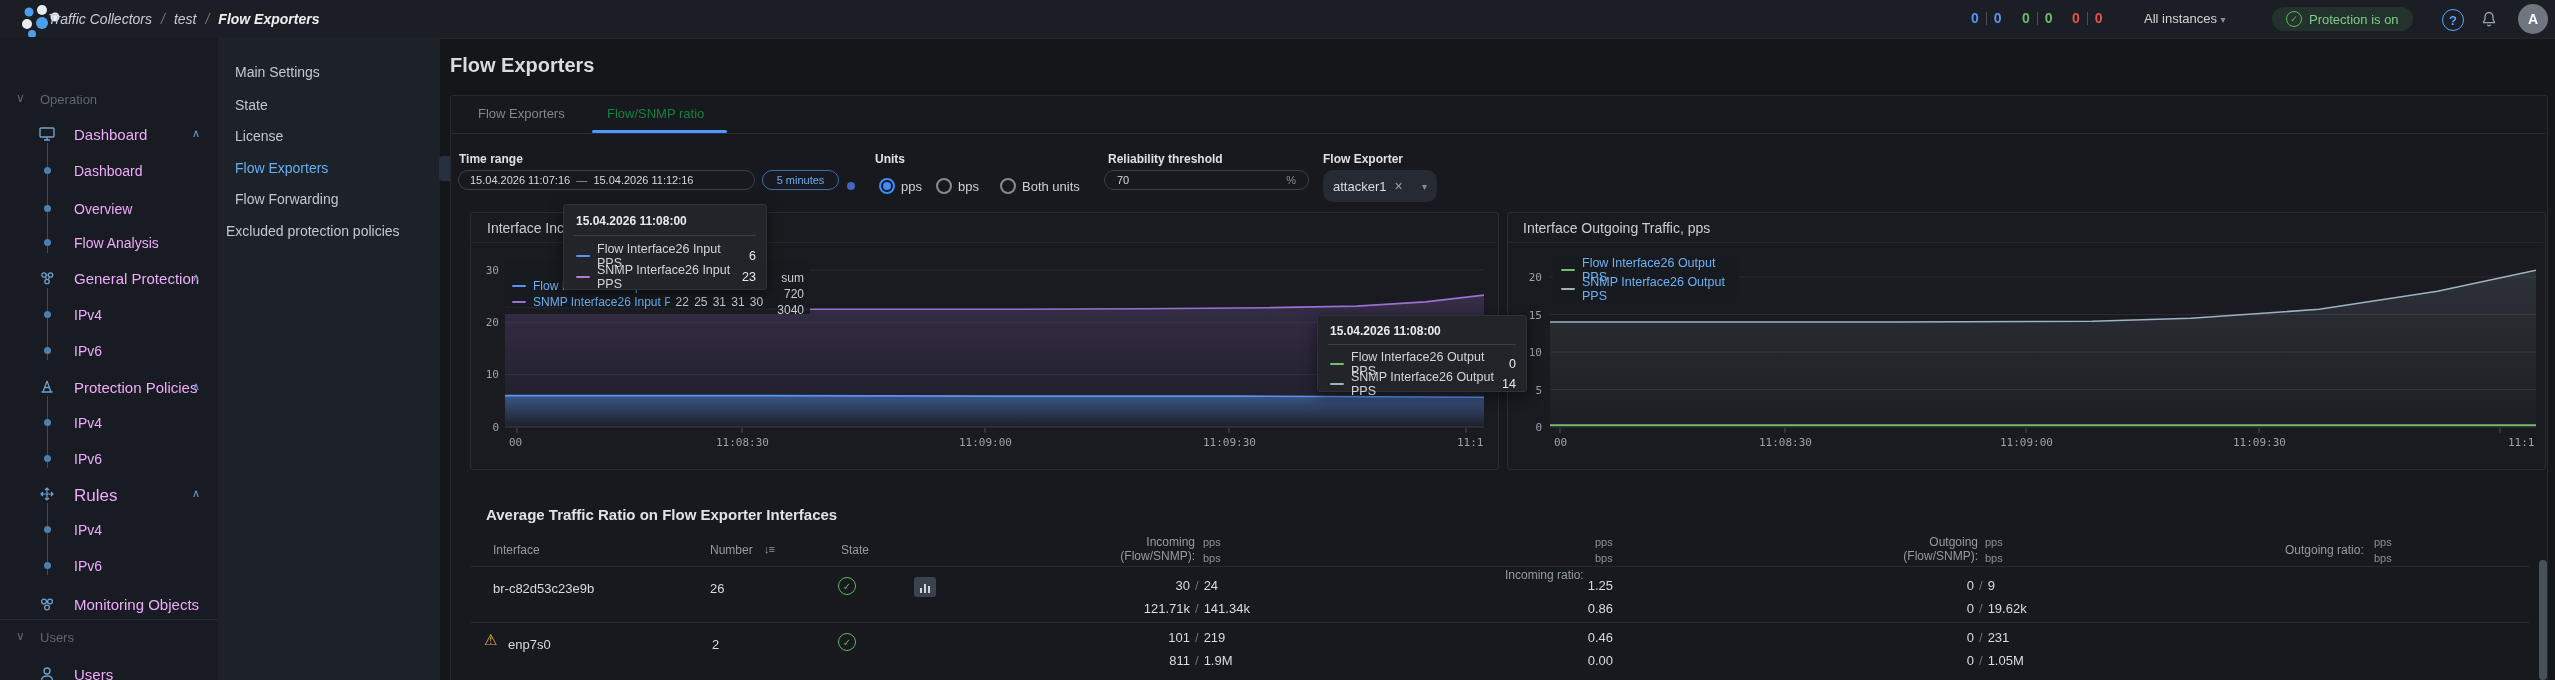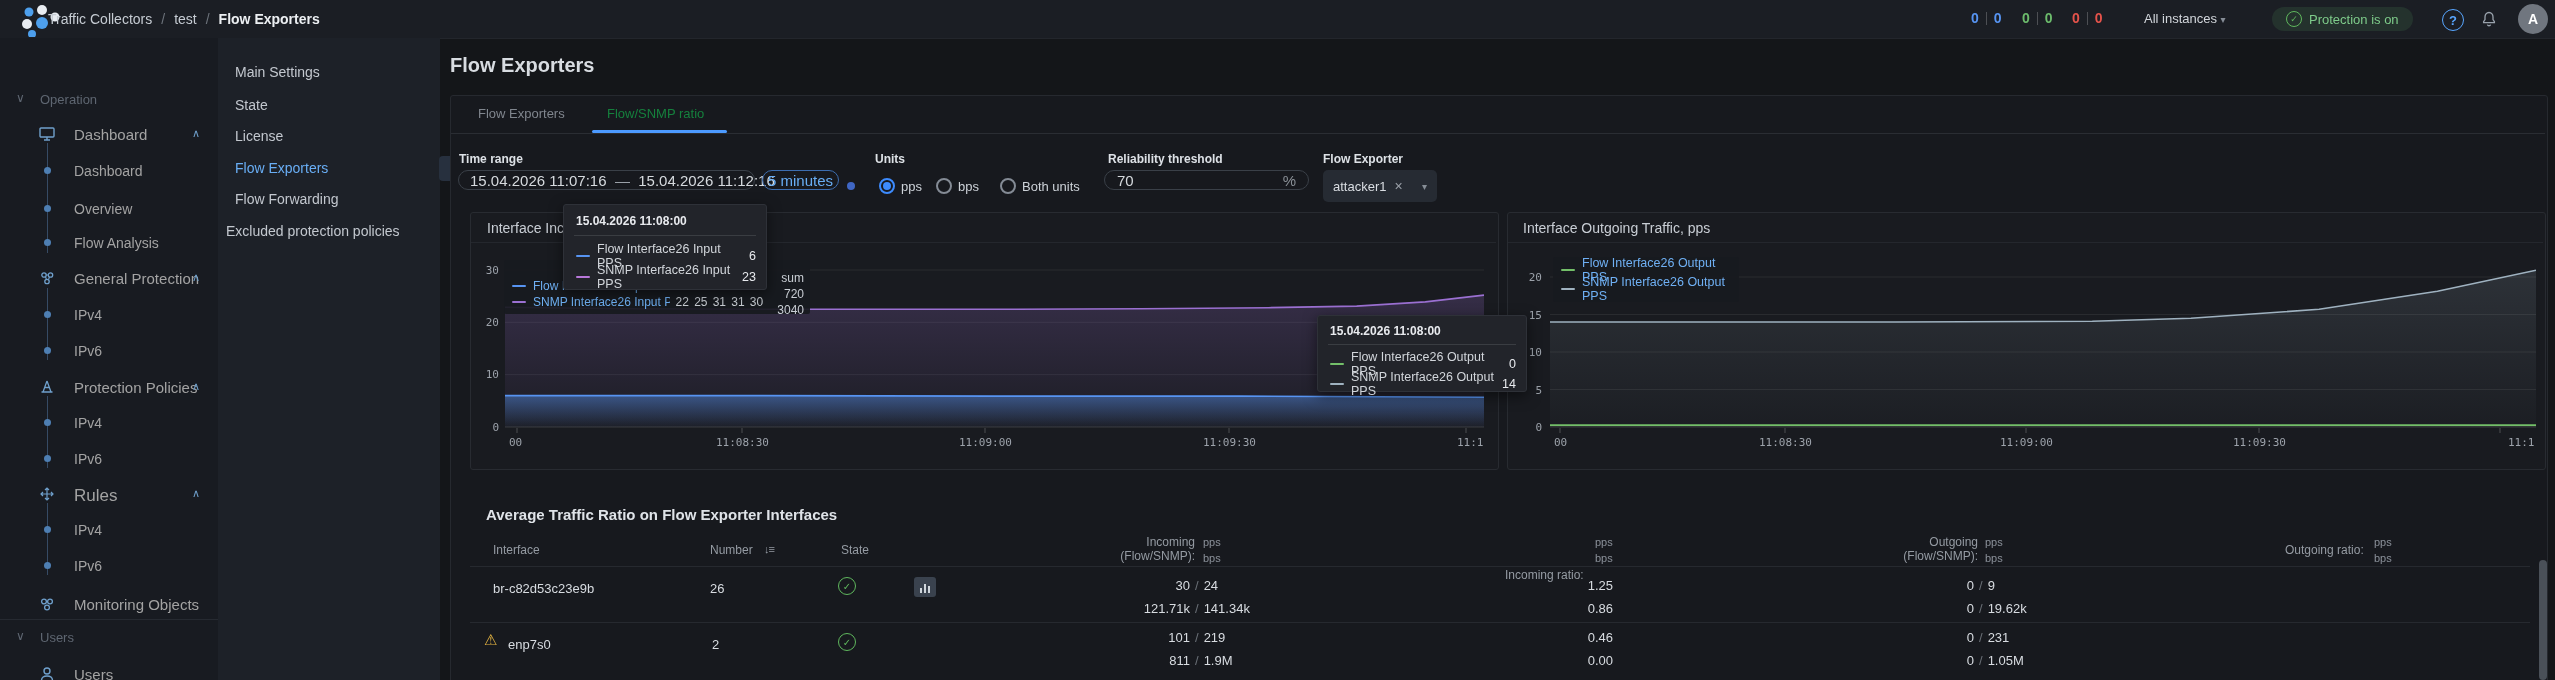--- a/index.html
+++ b/index.html
@@ -1,21 +1,21 @@
 <!DOCTYPE html>
 <html><head>
 <meta charset="utf-8">
 <style>
   html,body{margin:0;padding:0;background:#0e0f12;}
   #app{position:relative;width:2555px;height:680px;overflow:hidden;background:#141619;
        font-family:"Liberation Sans",sans-serif;color:#c9ced4;}
   .a{position:absolute;}
   
   .topbar{left:0;top:0;width:2555px;height:38px;background:#1b1e24;border-bottom:1px solid #23262c;}
-  .crumb{font-size:14px;color:#c6ccd3;}
+  .crumb{font-size:14px;color:#c6ccd3;font-style:italic;}
   .crumb b{color:#eceff2;font-weight:700;}
   .crumb .sep{color:#6d737b;padding:0 9px;}
   .cnt{font-size:14px;font-weight:700;display:flex;align-items:center;gap:7px;}
   .cnt .d{width:1px;height:13px;background:rgba(255,255,255,0.22);}
   .pill{height:24px;border-radius:13px;background:rgba(76,145,87,0.18);display:flex;align-items:center;
         gap:7px;padding:0 14px;color:#7ecb8a;font-size:13px;}
   .okring{width:14px;height:14px;border:1.5px solid #5fb75d;border-radius:50%;display:flex;
           align-items:center;justify-content:center;font-size:9px;color:#5fb75d;}
   .okring::after{content:"\2713";}
   .helpc{width:20px;height:20px;border:1.5px solid #58a6ff;border-radius:50%;color:#58a6ff;
@@ -25,37 +25,37 @@
           font-weight:700;display:flex;align-items:center;justify-content:center;}
   .caret{color:#868d96;font-size:10px;}
   
   .sidebar{left:0;top:38px;width:218px;height:642px;background:#181b21;}
   .submenu{left:218px;top:38px;width:222px;height:642px;background:#1d2128;}
   .shead{font-size:13px;color:#5e6671;}
   .schev{color:#5e6671;font-size:12px;}
   .schev::after{content:"\2228";}
   .scaret{color:#6fa0cc;font-size:11px;}
   .scaret::after{content:"\2227";}
-  .sitem{font-size:14px;color:#a3a3a3;white-space:nowrap;}
+  .sitem{font-size:14px;color:#f0abfc;white-space:nowrap;}
   .sdot{width:7px;height:7px;border-radius:50%;background:#4e7fb3;}
   .sline{width:1px;background:rgba(91,135,184,0.45);}
   .mitem{font-size:14px;color:#c3c8cf;white-space:nowrap;}
   .mitem.sel{color:#69aef5;}
   .selbg{left:221px;width:211px;height:25px;background:#27303e;border-radius:4px;}
   
   .panel{background:#17191e;border:1px solid #26292f;border-radius:3px;}
   .h1{font-size:20px;font-weight:700;color:#d8dce1;}
   .tab{font-size:13px;color:#80868e;}
   .tab.on{color:#15803d;}
   .tabline{background:#4c9aff;height:3px;border-radius:2px;}
   .lbl{font-size:12px;font-weight:700;color:#dde1e6;}
   .inp{height:20px;border:1px solid #3a4048;border-radius:10px;background:transparent;
-       color:#d6dade;font-size:15px;display:flex;align-items:center;box-sizing:border-box;}
+       color:#d6dade;font-size:11px;display:flex;align-items:center;box-sizing:border-box;}
   .inp.blue{border-color:#3c6db0;color:#69aef5;justify-content:center;}
-  .combo{height:32px;border-radius:5px;background:#262b33;color:#d9dde2;font-size:13px;
+  .combo{height:32px;border-radius:10px;background:#262b33;color:#d9dde2;font-size:13px;
          display:flex;align-items:center;box-sizing:border-box;}
   .radio{width:16px;height:16px;border:2px solid #848b95;border-radius:50%;box-sizing:border-box;}
   .radio.on{border-color:#3d8bfd;position:relative;}
   .radio.on::after{content:"";position:absolute;left:2px;top:2px;width:8px;height:8px;
                    border-radius:50%;background:#3d8bfd;}
   .rlab{font-size:13px;color:#cdd2d8;}
   .chpanel{background:#191b20;border:1px solid #282b31;border-radius:3px;}
   .chtitle{font-size:14px;color:#c9ced5;}
   .axis{font-family:"DejaVu Sans Mono",monospace;font-size:11px;color:#9ca2aa;}
   .tt{background:#22242a;border:1px solid #2e3138;border-radius:3px;box-shadow:0 4px 14px rgba(0,0,0,0.5);z-index:10;}

